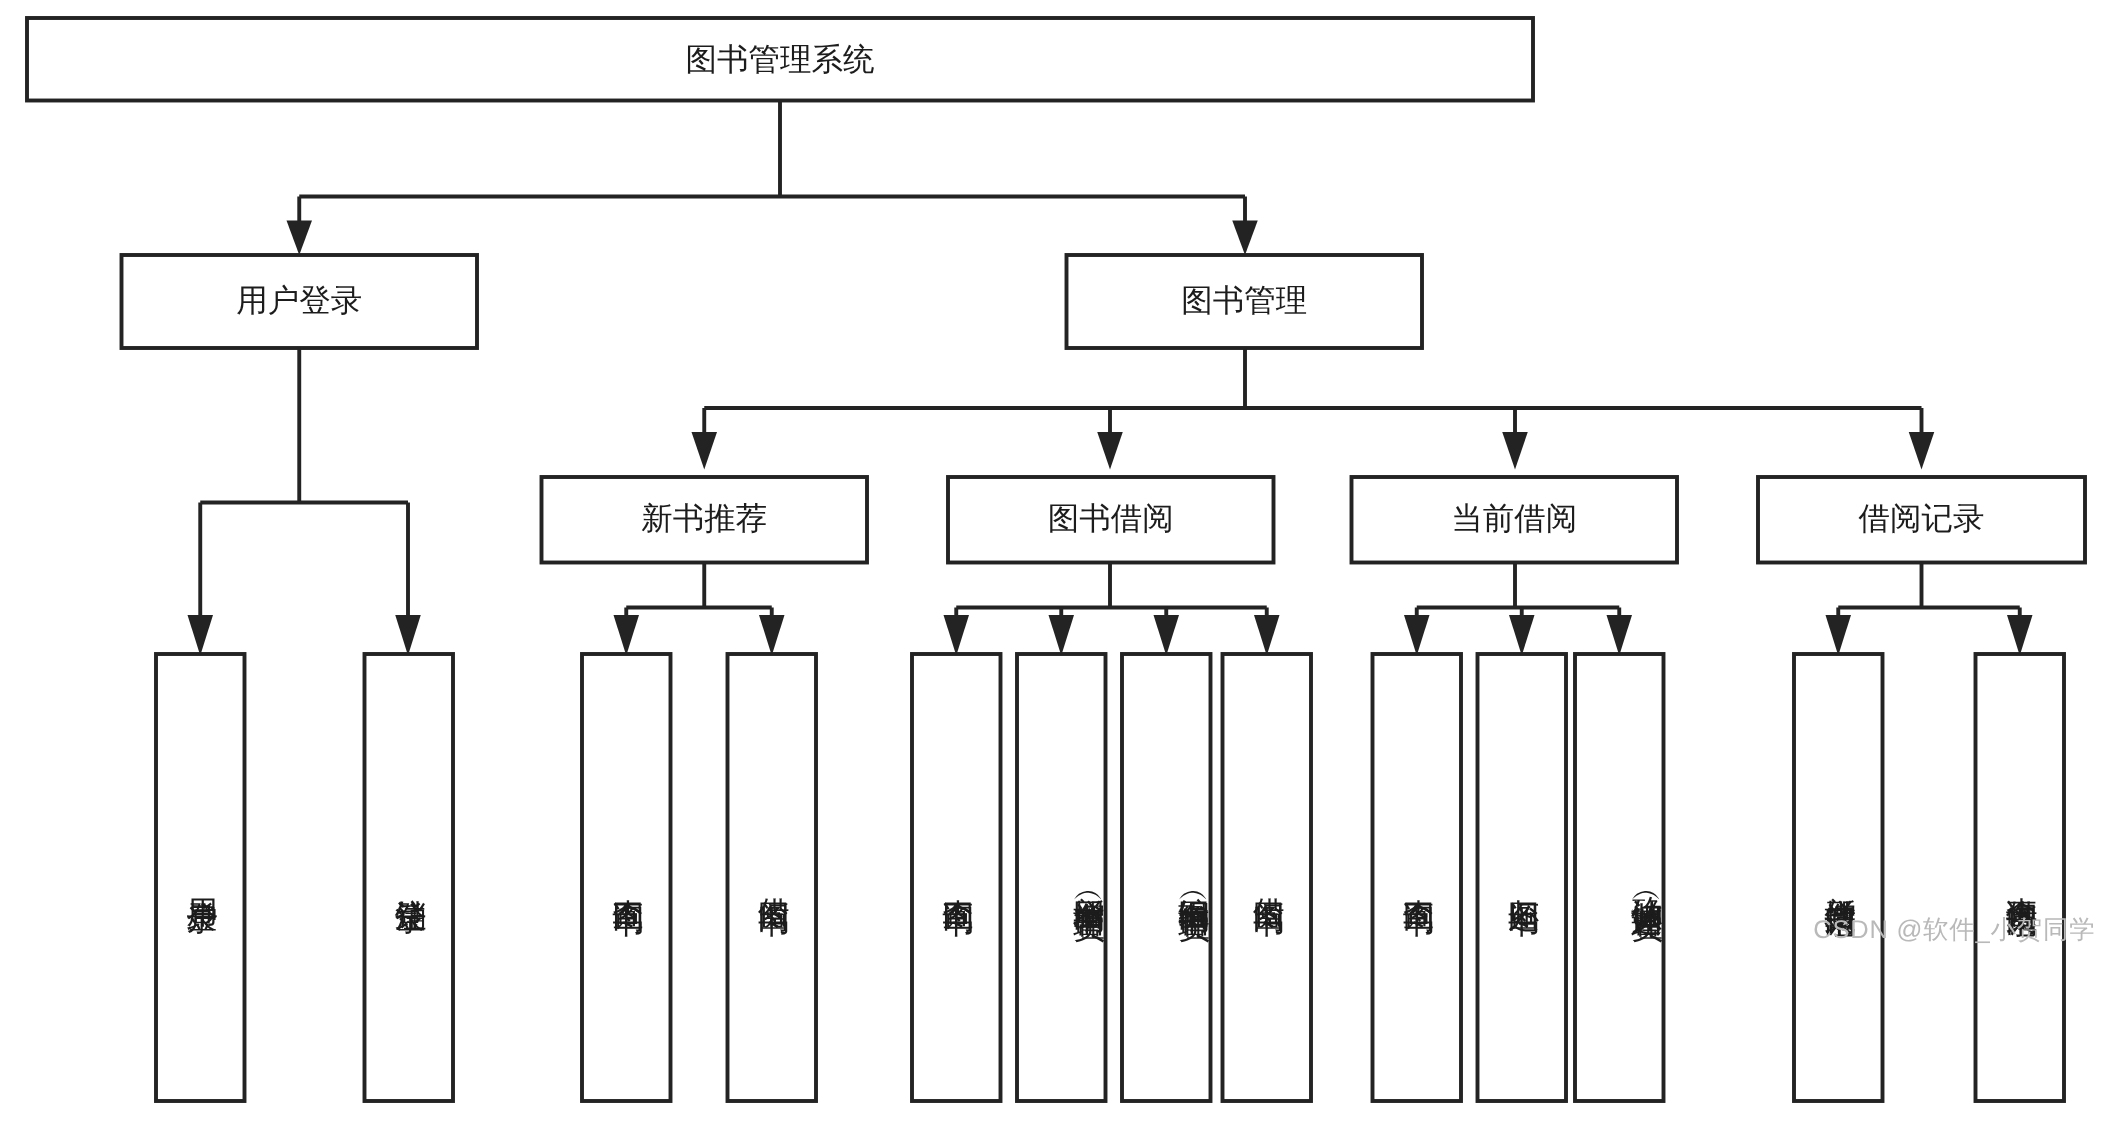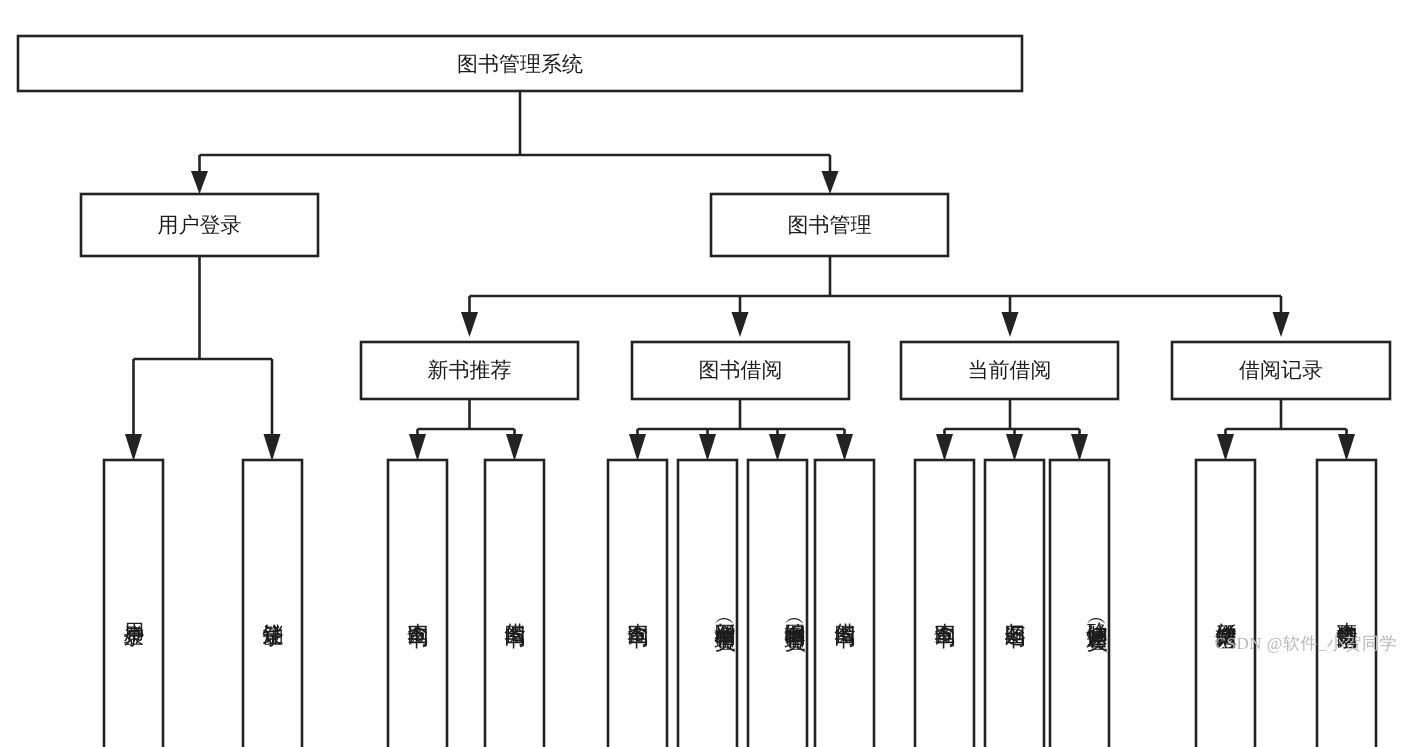--- a/index.html
+++ b/index.html
@@ -11,21 +11,20 @@
     width: 1405px;
     height: 747px;
     font-family: "Liberation Sans", "DejaVu Sans", sans-serif;
     overflow: hidden;
   }
   #diagram-root {
     position: relative;
     width: 1405px;
     height: 635px;
     background: #ffffff;
-    margin-top: 24px;
   }
   svg.diagram-svg {
     position: absolute;
     left: 0;
     top: 0;
     width: 1405px;
     height: 747px;
   }
   .node-box {
     fill: #ffffff;
@@ -67,21 +66,21 @@
     white-space: nowrap;
     pointer-events: none;
   }
   .leaf-label.center-v {
     align-items: center;
   }
   .watermark {
     position: absolute;
     right: 8px;
     bottom: 4px;
-    font-family: Liberation Serif, serif;
+    font-family: Liberation Sans, sans-serif;
     font-size: 17px;
     color: #b9b9b9;
     white-space: nowrap;
     letter-spacing: 0.5px;
   }
 </style>
 </head>
 <body>
 
 <div id="diagram-root">

